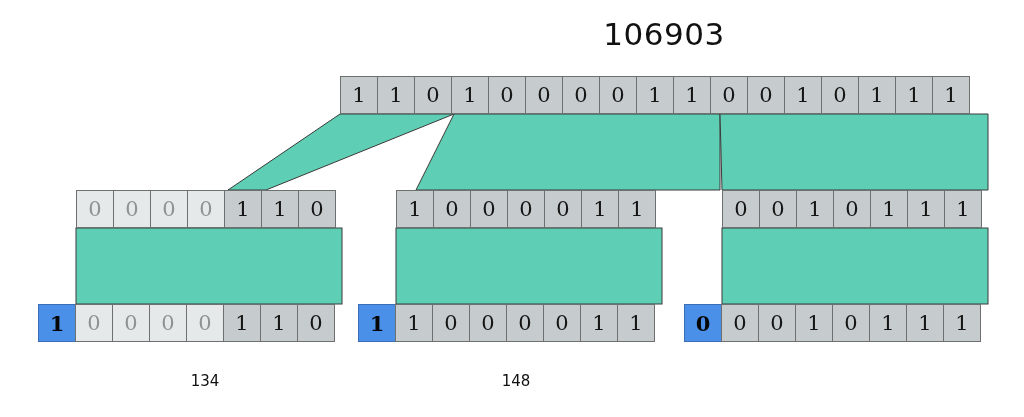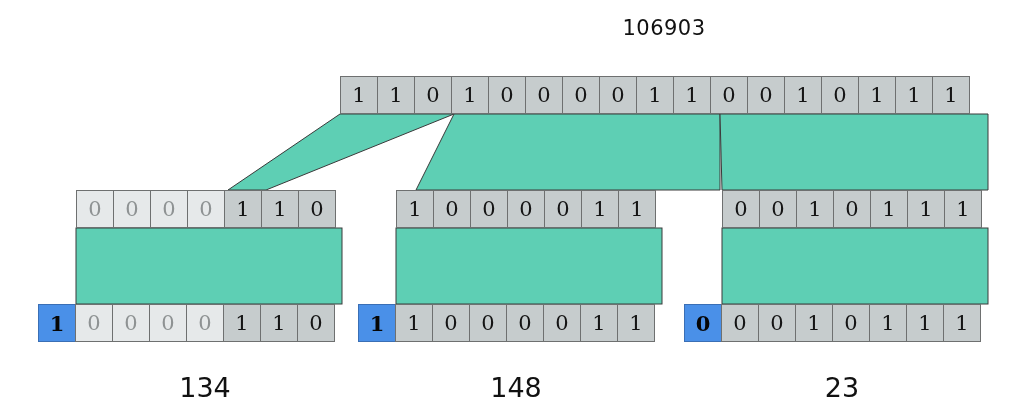--- a/index.html
+++ b/index.html
@@ -24,29 +24,29 @@
     position: absolute;
     left: 0;
     top: 0;
     width: 1024px;
     height: 417px;
   }
 
   
   .title {
     position: absolute;
-    font-size: 21px;
+    font-size: 31px;
     color: #111111;
     letter-spacing: 0.5px;
     white-space: nowrap;
     text-align: center;
   }
   .caption {
     position: absolute;
-    font-size: 27px;
+    font-size: 15px;
     color: #111111;
     white-space: nowrap;
     text-align: center;
   }
 
   
   .row {
     position: absolute;
     display: flex;
     height: 38px;
@@ -177,15 +177,14 @@
     <div class="cell flag">0</div>
     <div class="cell">0</div>
     <div class="cell">0</div>
     <div class="cell">1</div>
     <div class="cell">0</div>
     <div class="cell">1</div>
     <div class="cell">1</div>
     <div class="cell">1</div>
   </div>
 
-  <div class="caption" style="left:742px; top:372px; width:200px;">23</div>
 
 </div>
 
 </body></html>

